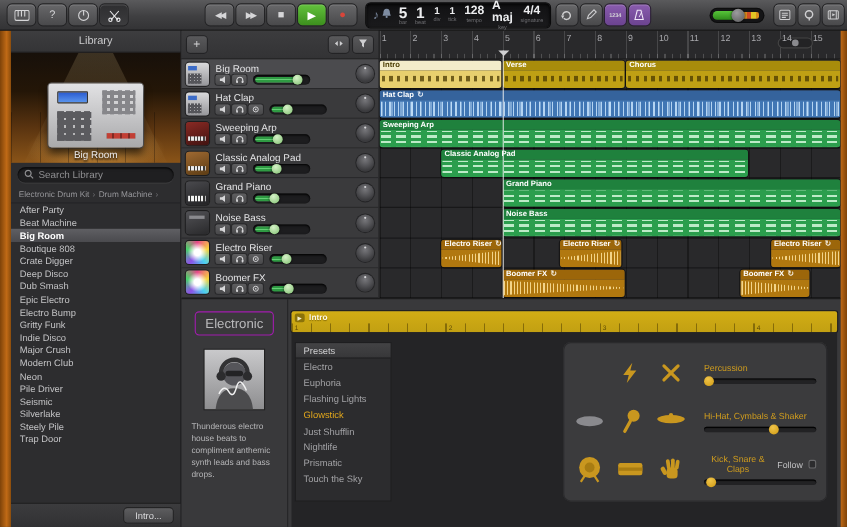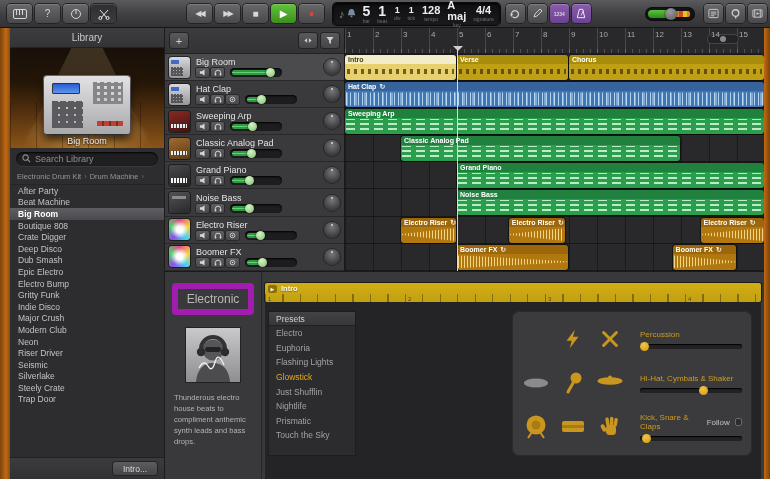--- a/index.html
+++ b/index.html
@@ -117,21 +117,21 @@
   .wave.riser{clip-path:polygon(0 46%,100% 0,100% 100%,0 54%);}
   .wave.decay{clip-path:polygon(0 0,100% 46%,100% 54%,0 100%);}
   .playhead{position:absolute;top:18px;bottom:0;width:1px;background:rgba(240,240,240,.85);z-index:5;}
   .playhead::before{content:"";position:absolute;top:0;left:-4px;border:5px solid transparent;border-top-color:#cfcfd1;border-bottom-width:0;}
   .rzoom{position:absolute;right:26px;top:7px;width:30px;height:8px;border-radius:4px;background:#232325;box-shadow:0 0 0 1px #444;}
   .rzoom::after{content:"";position:absolute;left:12px;top:1px;width:6px;height:6px;border-radius:50%;background:#8a8a8e;}
 
   
   .editor{position:absolute;left:165px;top:271px;width:599px;bottom:0;background:#39393b;border-top:1px solid #1a1a1b;}
   .epatch{position:absolute;left:0;top:0;width:97px;bottom:0;border-right:1px solid #252527;display:flex;flex-direction:column;align-items:center;}
-  .epatch-title{margin-top:11px;padding:3px 9px;border:6px solid #a21caf;border-radius:4px;color:#b9b9bb;font-size:12px;}
+  .epatch-title{margin-top:11px;padding:3px 9px;border:1px solid #a21caf;border-radius:4px;color:#b9b9bb;font-size:12px;}
   .avatar{position:relative;width:54px;height:54px;margin-top:13px;background:linear-gradient(#c9c9cb,#8e8e90);box-shadow:0 0 0 1px #222;}
   .edesc{margin:10px 9px 0;color:#b4b4b6;font-size:7.6px;line-height:1.45;}
   .ebar{position:absolute;left:100px;top:11px;right:3px;height:19px;background:linear-gradient(#d2ad15,#c2a012);border-radius:2px;box-shadow:0 0 0 1px #1b1b1c;}
   .ebar .lbl{position:absolute;left:16px;top:1px;font-size:7.5px;font-weight:bold;color:#fffbe8;text-shadow:0 1px 1px rgba(90,70,0,.6);}
   .ebar .pbtn{position:absolute;left:3px;top:2px;width:9px;height:8px;border-radius:2px;background:#8a7209;color:#f5efcf;font-size:5px;display:flex;align-items:center;justify-content:center;}
   .ebar .eruler{position:absolute;left:0;right:0;bottom:0;height:8px;background:repeating-linear-gradient(90deg,rgba(80,62,0,.55) 0 1px,transparent 1px 17.5px);}
   .ebar .ernum{position:absolute;bottom:0px;font-size:6px;color:#5d4a04;}
   .econtent{position:absolute;left:100px;top:30px;right:3px;bottom:0;background:#242426;}
   .presets{position:absolute;left:3px;top:9px;width:88px;bottom:23px;background:#2c2c2e;border:1px solid #1d1d1f;}
   .preset-h{height:14px;background:linear-gradient(#434345,#373739);color:#cfcfd1;font-size:8.5px;display:flex;align-items:center;padding:0 7px;border-bottom:1px solid #202022;}
@@ -142,21 +142,21 @@
   .xypad .xl{position:absolute;color:#68686c;font-size:8px;}
   .xl.top{top:4px;left:50%;transform:translateX(-50%);}
   .xl.bottom{bottom:4px;left:50%;transform:translateX(-50%);}
   .xl.left{left:2px;top:50%;transform:translateY(-50%);writing-mode:vertical-rl;rotate:180deg;}
   .xl.right{right:2px;top:50%;transform:translateY(-50%);writing-mode:vertical-rl;}
   .puck{position:absolute;width:13px;height:13px;border-radius:50%;background:radial-gradient(circle at 38% 30%,#ffd94e,#dfa70f);box-shadow:0 1px 3px #000;}
   .instr{position:absolute;left:247px;top:9px;right:9px;height:145px;background:#3b3b3d;border-radius:7px;box-shadow:inset 0 0 0 1px #2a2a2c;padding:6px 10px;}
   .irow{position:relative;height:44px;display:flex;align-items:center;}
   .islots{width:118px;display:flex;align-items:center;gap:9px;flex:none;}
   .islot{width:28px;display:flex;justify-content:center;}
-  .iright{flex:1;}
+  .iright{flex:1;text-align:center;}
   .ilabel{font-size:8px;color:#cf9c1e;display:flex;align-items:center;gap:5px;}
   .ilabel .follow{color:#c2c2c4;margin-left:auto;}
   .chk{width:8px;height:8px;border:1px solid #6a6a6c;border-radius:2px;background:#2c2c2e;}
   .islider{position:relative;margin-top:5px;height:5px;border-radius:3px;background:#222224;box-shadow:inset 0 1px 1px #000;}
   .islider .iknob{position:absolute;top:-2px;width:9px;height:9px;border-radius:50%;background:radial-gradient(circle at 40% 30%,#f0c44a,#cf9a12);}
 </style>
 </head>
 <body>
 
 <div id="screen">
@@ -345,24 +345,24 @@
         <div class="lib-item">Crate Digger</div>
         <div class="lib-item">Deep Disco</div>
         <div class="lib-item">Dub Smash</div>
         <div class="lib-item">Epic Electro</div>
         <div class="lib-item">Electro Bump</div>
         <div class="lib-item">Gritty Funk</div>
         <div class="lib-item">Indie Disco</div>
         <div class="lib-item">Major Crush</div>
         <div class="lib-item">Modern Club</div>
         <div class="lib-item">Neon</div>
-        <div class="lib-item">Riser Driver</div>
+        <div class="lib-item">Pile Driver</div>
         <div class="lib-item">Seismic</div>
         <div class="lib-item">Silverlake</div>
-        <div class="lib-item">Steely Crate</div>
+        <div class="lib-item">Steely Pile</div>
         <div class="lib-item">Trap Door</div>
       </div>
     <div class="lib-foot">
       <div class="save-btn">Intro...</div>
     </div>
   </div>
 
   <div class="theads">
     <div class="thead-bar">
       <div class="sm-btn">+</div>

